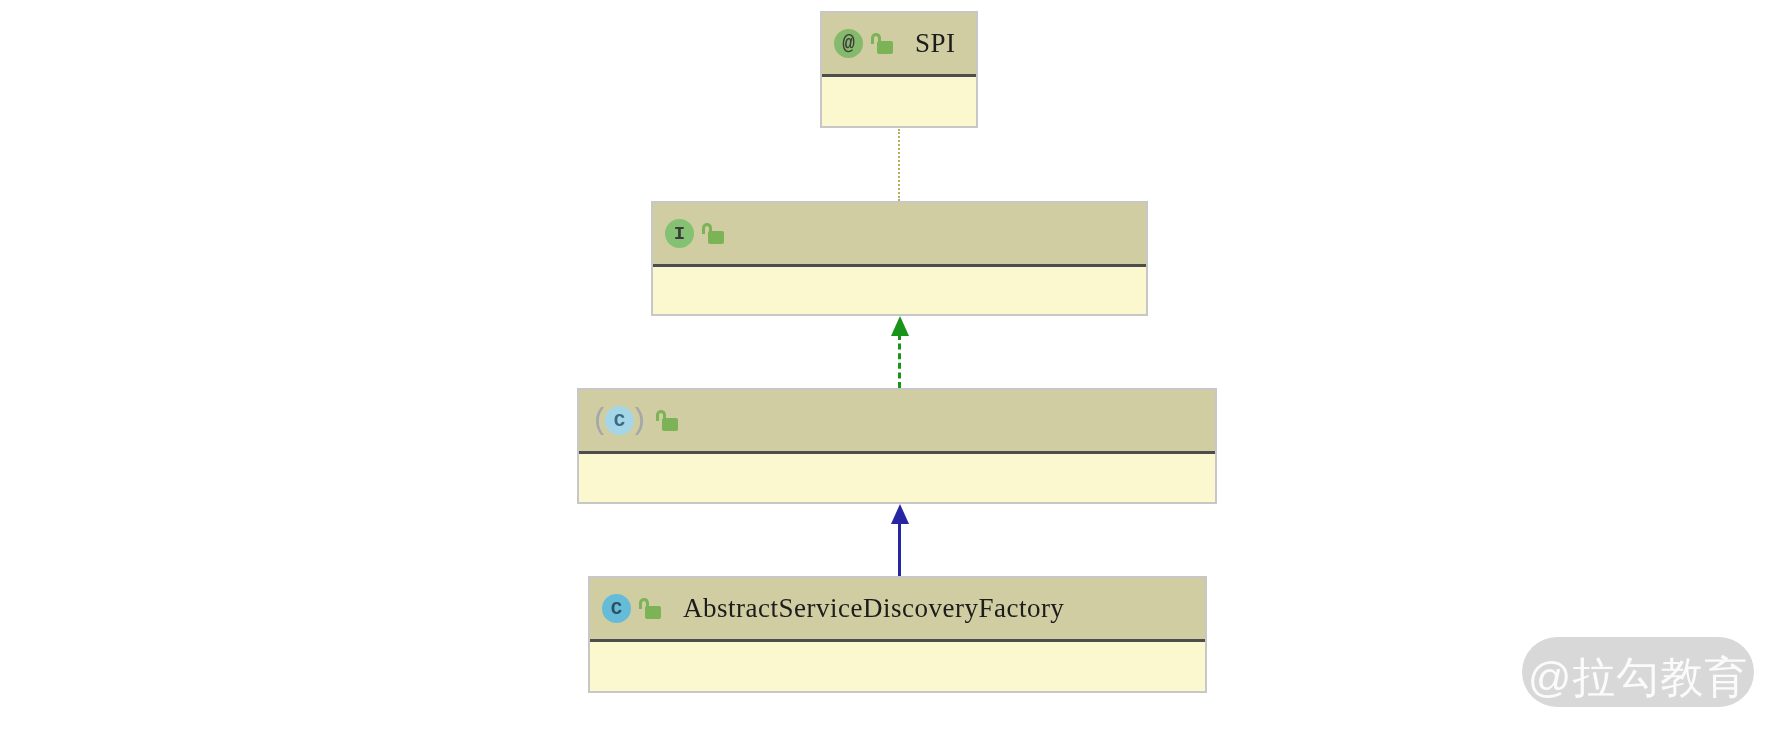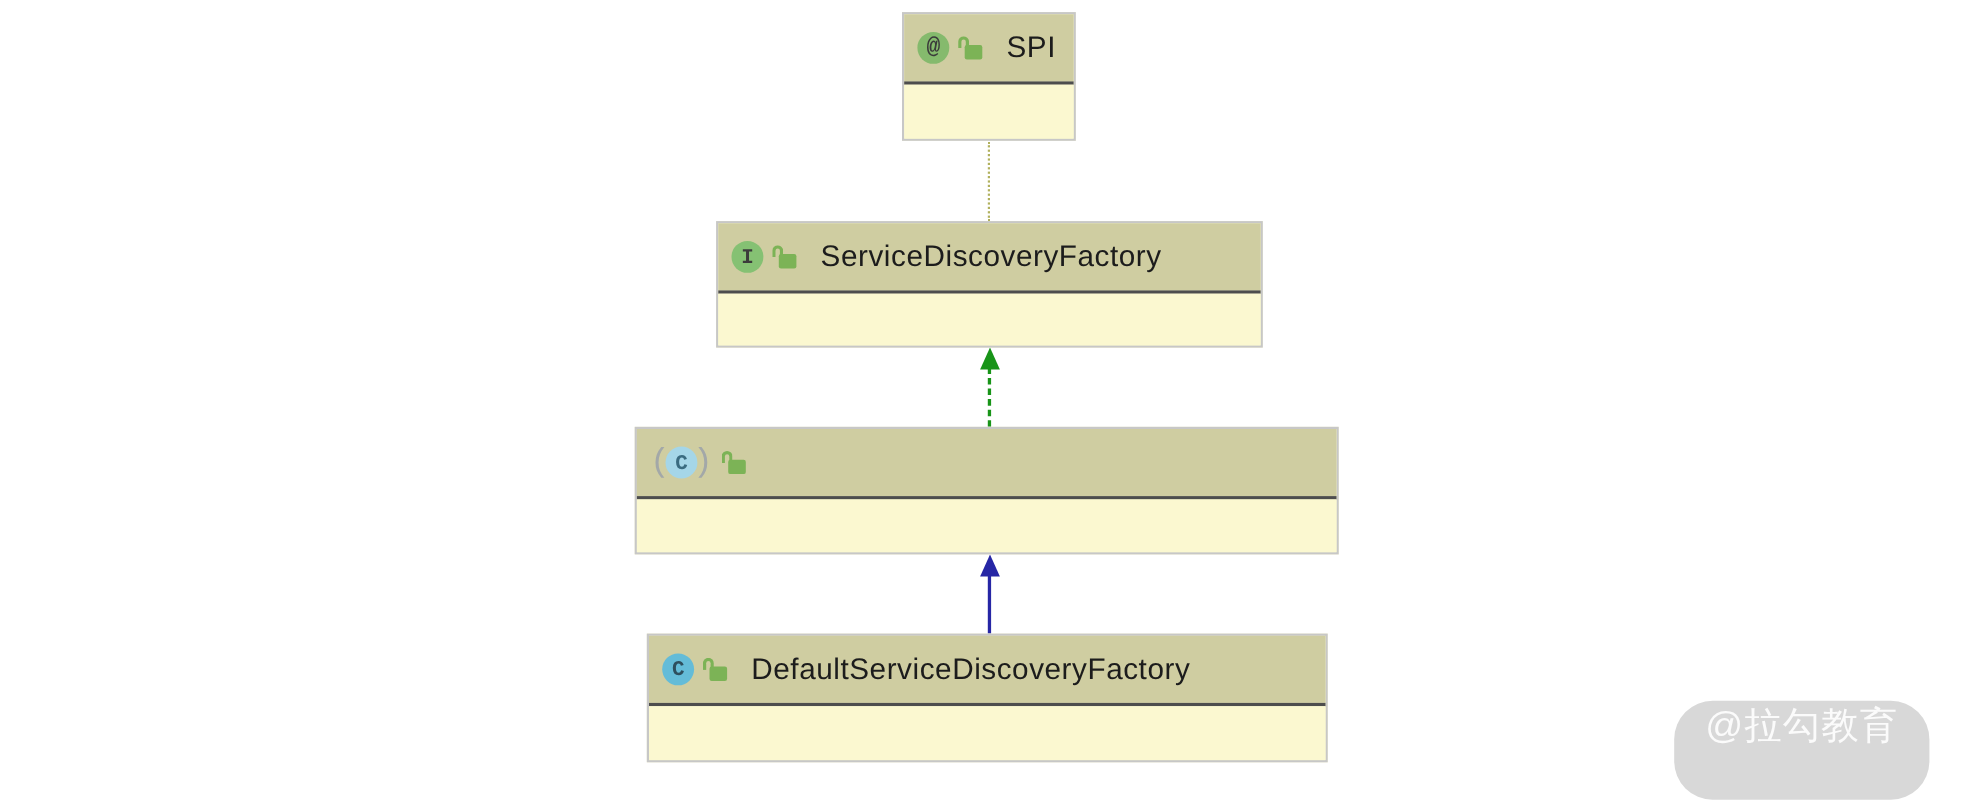--- a/index.html
+++ b/index.html
@@ -20,21 +20,21 @@
     background: var(--node-header-bg, #cfcda1);
     display: flex;
     align-items: center;
     padding-left: 12px;
     gap: 8px;
     flex: 0 0 auto;
   }
   .node-sep { height: 3px; background: var(--node-separator, #4d4d4d); flex: 0 0 auto; }
   .node-body { flex: 1 1 auto; background: var(--node-body-bg, #fbf8d0); }
   .node-title {
-    font-family: Liberation Sans, sans-serif;
+    font-family: Liberation Serif, serif;
     font-size: 27px;
     color: #1c1c1c;
     margin-left: 14px;
     white-space: nowrap;
     letter-spacing: 0.5px;
   }
 
   #node-spi  { left: 820px; top: 11px;  width: 158px; height: 117px; }
   #node-sdf  { left: 651px; top: 201px; width: 497px; height: 115px; }
   #node-asdf { left: 577px; top: 388px; width: 640px; height: 116px; }
@@ -83,26 +83,26 @@
   #edge-extends-line    { left: 898px; top: 522px; height: 54px; border-left: 3px solid  var(--extends-edge, #2626a5); }
   .arrowhead {
     position: absolute; z-index: 1; width: 0; height: 0;
     border-left: 9px solid transparent; border-right: 9px solid transparent;
   }
   #arrow-implements { left: 891px; top: 316px; border-bottom: 20px solid var(--implements-edge, #189418); }
   #arrow-extends    { left: 891px; top: 504px; border-bottom: 20px solid var(--extends-edge, #2626a5); }
 
   
   .watermark {
-    position: absolute; left: 1522px; top: 637px; width: 232px; height: 90px;
+    position: absolute; left: 1522px; top: 637px; width: 232px; height: 70px;
     background: var(--watermark-bg, #d8d8d8);
     border-radius: 35px;
-    display: flex; align-items: flex-start; justify-content: center;
+    display: flex; align-items: flex-end; justify-content: center;
     color: var(--watermark-text, #fbfbfb);
-    font-size: 34px; letter-spacing: 1px;
+    font-size: 43px; letter-spacing: 1px;
     z-index: 3;
   }
 </style>
 </head>
 <body>
 
 <div class="edge" id="edge-annotation"></div>
 <div class="arrowhead" id="arrow-implements"></div>
 <div class="edge" id="edge-implements-line"></div>
 <div class="arrowhead" id="arrow-extends"></div>
@@ -121,21 +121,20 @@
   <div class="node-body"></div>
 </div>
 
 <div class="node" id="node-sdf">
   <div class="node-header">
     <span class="badge interface">I</span>
     <span class="lock">
         <span class="shackle"></span>
         <span class="lock-body"></span>
       </span>
-    <span class="node-title">ServiceDiscoveryFactory</span>
   </div>
   <div class="node-sep"></div>
   <div class="node-body"></div>
 </div>
 
 <div class="node" id="node-asdf">
   <div class="node-header">
     <span class="badge-wrap">
       <span class="paren l">(</span>
       <span class="badge abstract">C</span>
@@ -150,21 +149,21 @@
   <div class="node-body"></div>
 </div>
 
 <div class="node" id="node-dsdf">
   <div class="node-header">
     <span class="badge classic">C</span>
     <span class="lock">
         <span class="shackle"></span>
         <span class="lock-body"></span>
       </span>
-    <span class="node-title">DefaultServiceDiscoveryFactory</span>
+    <span class="node-title">AbstractServiceDiscoveryFactory</span>
   </div>
   <div class="node-sep"></div>
   <div class="node-body"></div>
 </div>
 
 <div class="watermark">
   <span>@拉勾教育</span>
 </div>
 
 </body></html>

